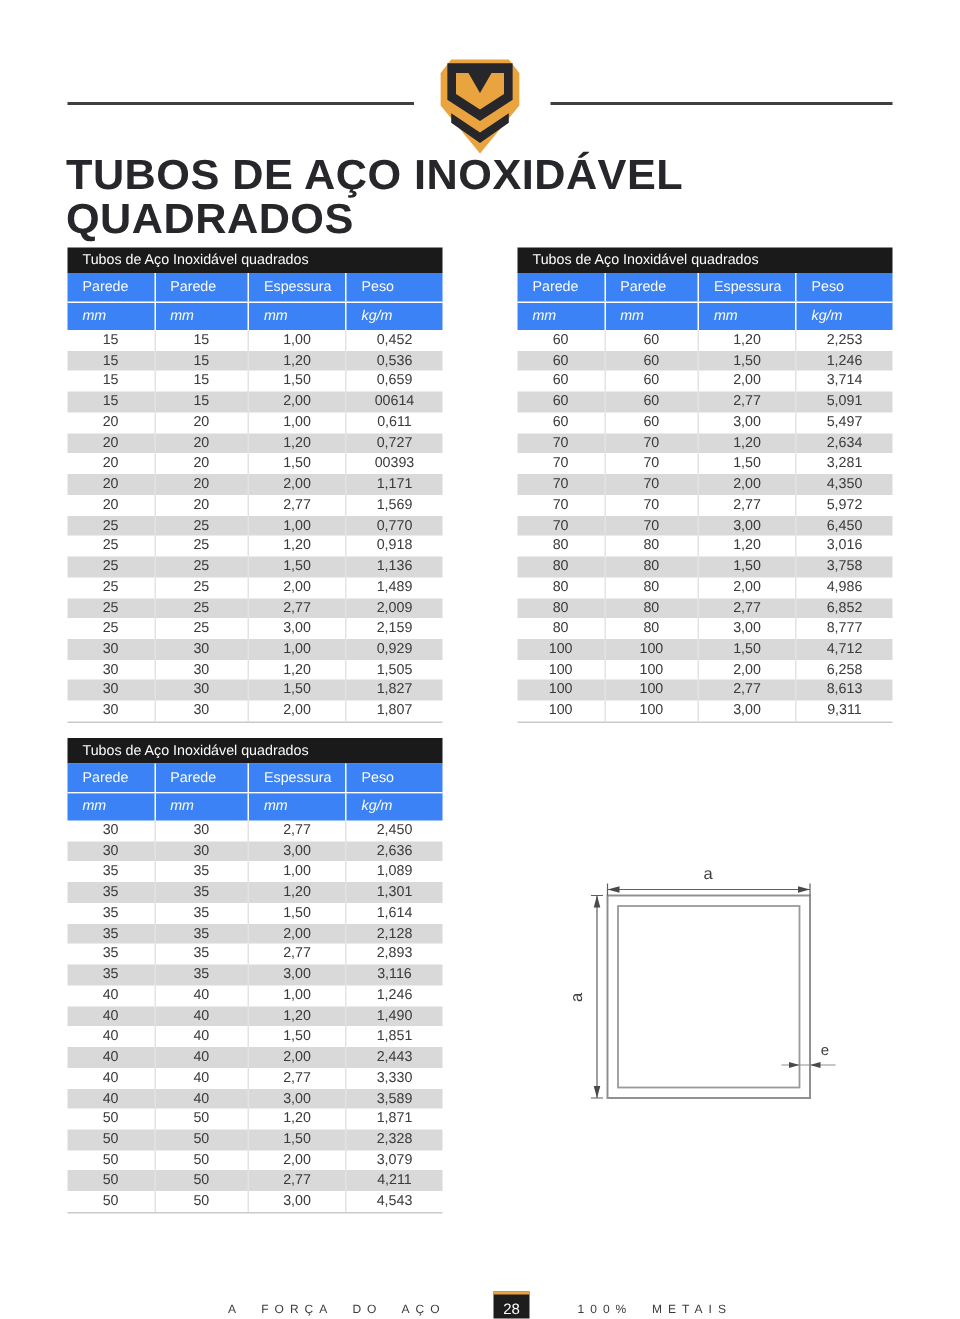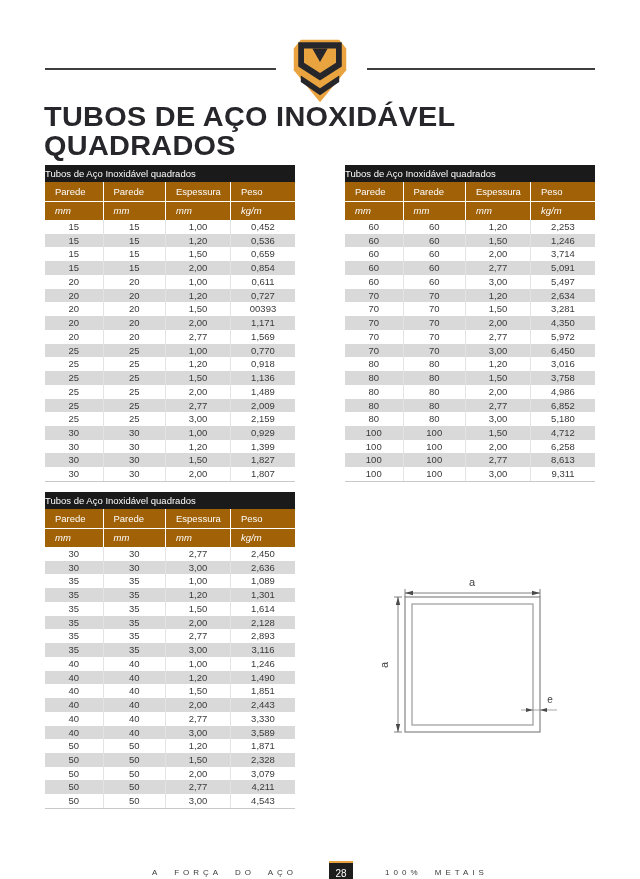--- a/index.html
+++ b/index.html
@@ -15,22 +15,22 @@
   .page-title { position:absolute; left:44px; top:80px; font-size:28px; line-height:29px;
                 font-weight:700; letter-spacing:0.3px; color:#26262b;
                 transform:scaleX(1.03); transform-origin:left top; }
 
   
   .tbl { position:absolute; width:250px; background:#fff; }
   .tbl-1 { left:45px;  top:143px; }
   .tbl-2 { left:345px; top:143px; }
   .tbl-3 { left:45px;  top:470px; }
   .tbl-title { background:#1a1a1a; color:#fdfdfd; font-size:9.5px; height:17px;
-               line-height:17px; white-space:nowrap; }
-  .hrow { display:flex; background:#a16207; }
+               line-height:17px; padding-left:10px; white-space:nowrap; }
+  .hrow { display:flex; background:#3b82f6; }
   .hrow.cols  { height:20px; line-height:20px; border-bottom:1px solid #fff; }
   .hrow.units { height:18px; line-height:18px;font-style:italic; }
   .hcell { color:#fdfdfd; font-size:9.5px; padding-left:10px; overflow:hidden; }
   .hcell + .hcell { border-left:1px solid #fff; }
   .c0 { width:23%; } .c1 { width:25%; } .c2 { width:26%; } .c3 { width:26%; }
   .tbody { border-bottom:1px solid #c9c9c9; }
   .trow { display:flex; height:13.74px; align-items:center; }
   .trow:nth-child(even) { background:#d9d9d9; }
   .tcell { font-size:9.5px; color:#3a3a3a; text-align:center; height:100%;
            line-height:13.74px; }
@@ -102,21 +102,21 @@
         <div class="trow">
           <div class="tcell c0">15</div>
           <div class="tcell c1">15</div>
           <div class="tcell c2">1,50</div>
           <div class="tcell c3">0,659</div>
         </div>
         <div class="trow">
           <div class="tcell c0">15</div>
           <div class="tcell c1">15</div>
           <div class="tcell c2">2,00</div>
-          <div class="tcell c3">0,854</div>
+          <div class="tcell c3">00614</div>
         </div>
         <div class="trow">
           <div class="tcell c0">20</div>
           <div class="tcell c1">20</div>
           <div class="tcell c2">1,00</div>
           <div class="tcell c3">0,611</div>
         </div>
         <div class="trow">
           <div class="tcell c0">20</div>
           <div class="tcell c1">20</div>
@@ -180,21 +180,21 @@
         <div class="trow">
           <div class="tcell c0">30</div>
           <div class="tcell c1">30</div>
           <div class="tcell c2">1,00</div>
           <div class="tcell c3">0,929</div>
         </div>
         <div class="trow">
           <div class="tcell c0">30</div>
           <div class="tcell c1">30</div>
           <div class="tcell c2">1,20</div>
-          <div class="tcell c3">1,399</div>
+          <div class="tcell c3">1,505</div>
         </div>
         <div class="trow">
           <div class="tcell c0">30</div>
           <div class="tcell c1">30</div>
           <div class="tcell c2">1,50</div>
           <div class="tcell c3">1,827</div>
         </div>
         <div class="trow">
           <div class="tcell c0">30</div>
           <div class="tcell c1">30</div>
@@ -300,21 +300,21 @@
         <div class="trow">
           <div class="tcell c0">80</div>
           <div class="tcell c1">80</div>
           <div class="tcell c2">2,77</div>
           <div class="tcell c3">6,852</div>
         </div>
         <div class="trow">
           <div class="tcell c0">80</div>
           <div class="tcell c1">80</div>
           <div class="tcell c2">3,00</div>
-          <div class="tcell c3">5,180</div>
+          <div class="tcell c3">8,777</div>
         </div>
         <div class="trow">
           <div class="tcell c0">100</div>
           <div class="tcell c1">100</div>
           <div class="tcell c2">1,50</div>
           <div class="tcell c3">4,712</div>
         </div>
         <div class="trow">
           <div class="tcell c0">100</div>
           <div class="tcell c1">100</div>

